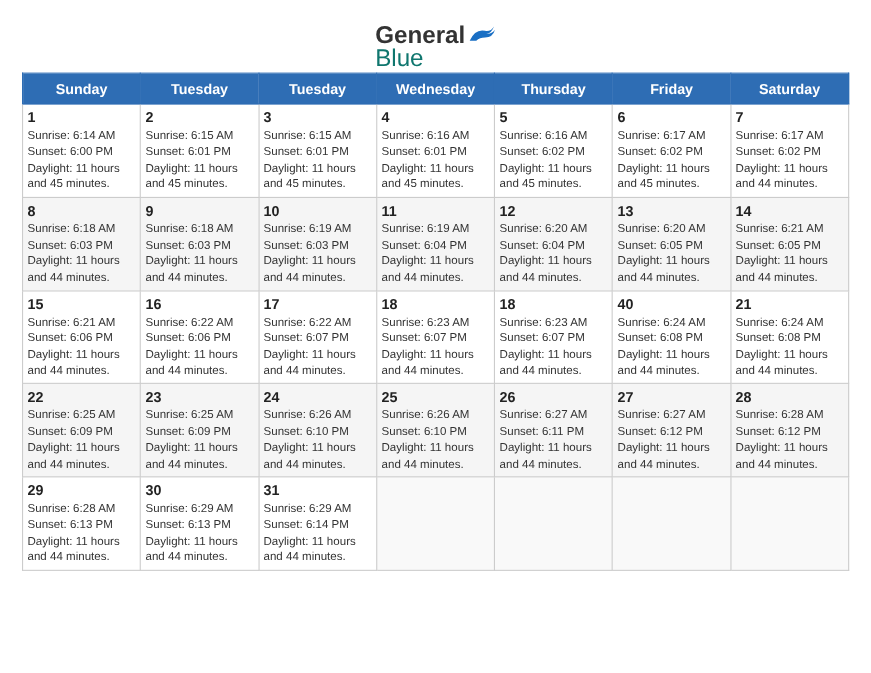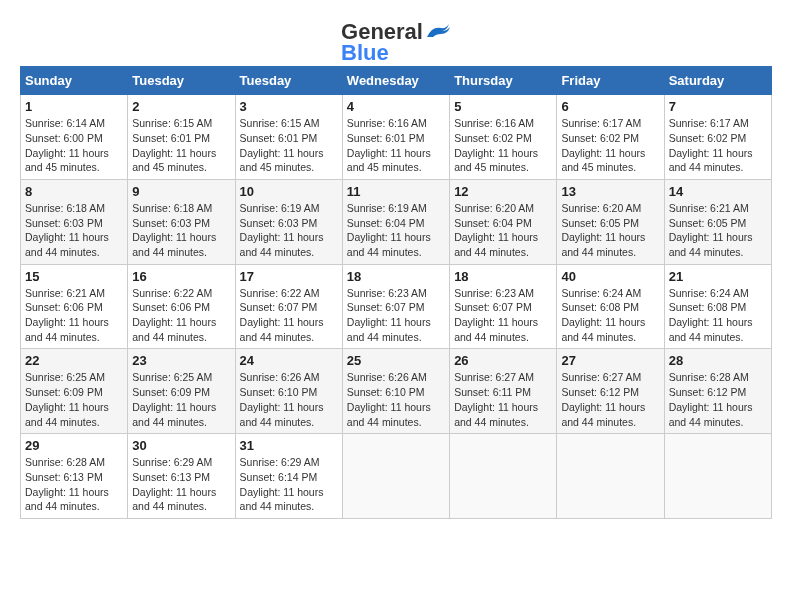--- a/index.html
+++ b/index.html
@@ -35,21 +35,21 @@
     }
     .calendar {
       width: 100%;
       border-collapse: collapse;
       font-size: 11px;
     }
     .calendar th {
       background-color: #2e6db4;
       color: #fff;
       padding: 6px 4px;
-      text-align: left;
+      text-align: center;
       font-size: 13px;
       font-weight: bold;
       border: 1px solid #2e6db4;
     }
     .calendar td {
       border: 1px solid #ccc;
       vertical-align: top;
       padding: 4px;
       background: #fff;
       width: 107px;
@@ -77,21 +77,21 @@
 <body>
 
 <div class="header">
   <div class="logo">
   <div style="display:flex; align-items:center; line-height:1.1;">
     <span style="font-size:22px; font-weight:bold; color:#333;">General</span>
     <svg width="26" height="22" viewBox="0 0 26 22" style="margin-left:2px;">
       <path d="M2 16 Q7 5 16 7 Q21 8 24 3 Q22 9 17 10 Q22 10 25 6 Q23 13 16 13 Q11 13 8 16 Z" fill="#1a6fc4"></path>
     </svg>
   </div>
-  <div style="font-size:22px; font-weight:bold; color:#3b82f6; margin-top:-4px;">Blue</div>
+  <div style="font-size:22px; font-weight:normal; color:#0f766e; margin-top:-4px;">Blue</div>
 </div>
   <div class="title-block">
     <div class="month-title"></div>
     <div class="location-title"></div>
   </div>
 </div>
 
 <table class="calendar">
   <thead>
     <tr>

